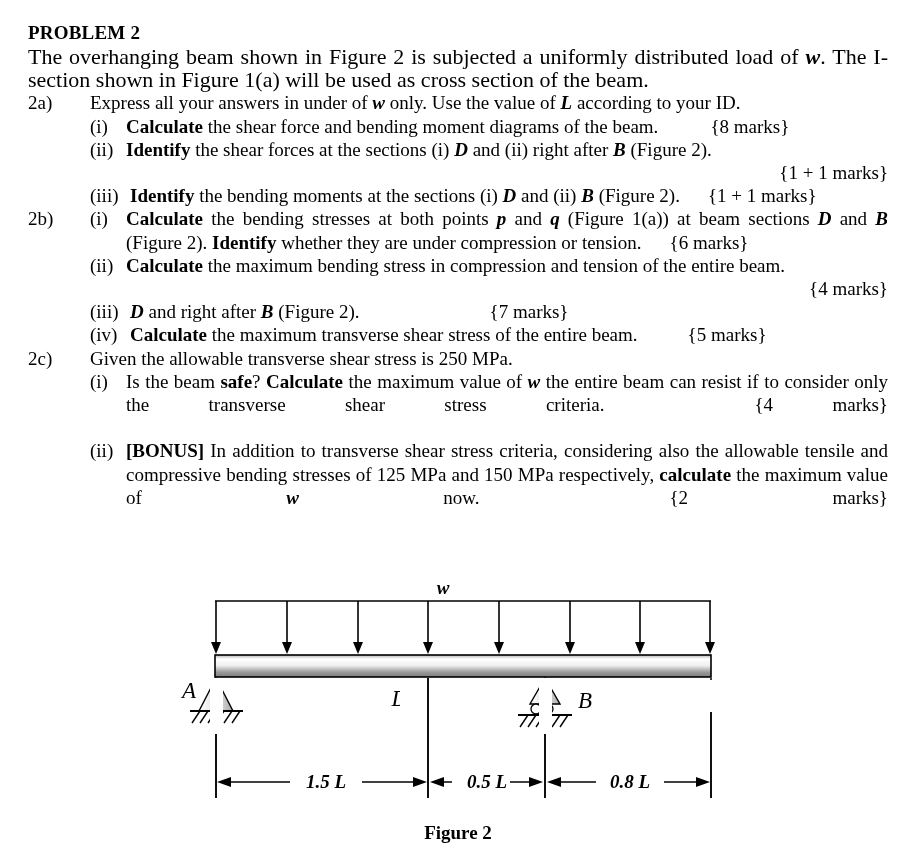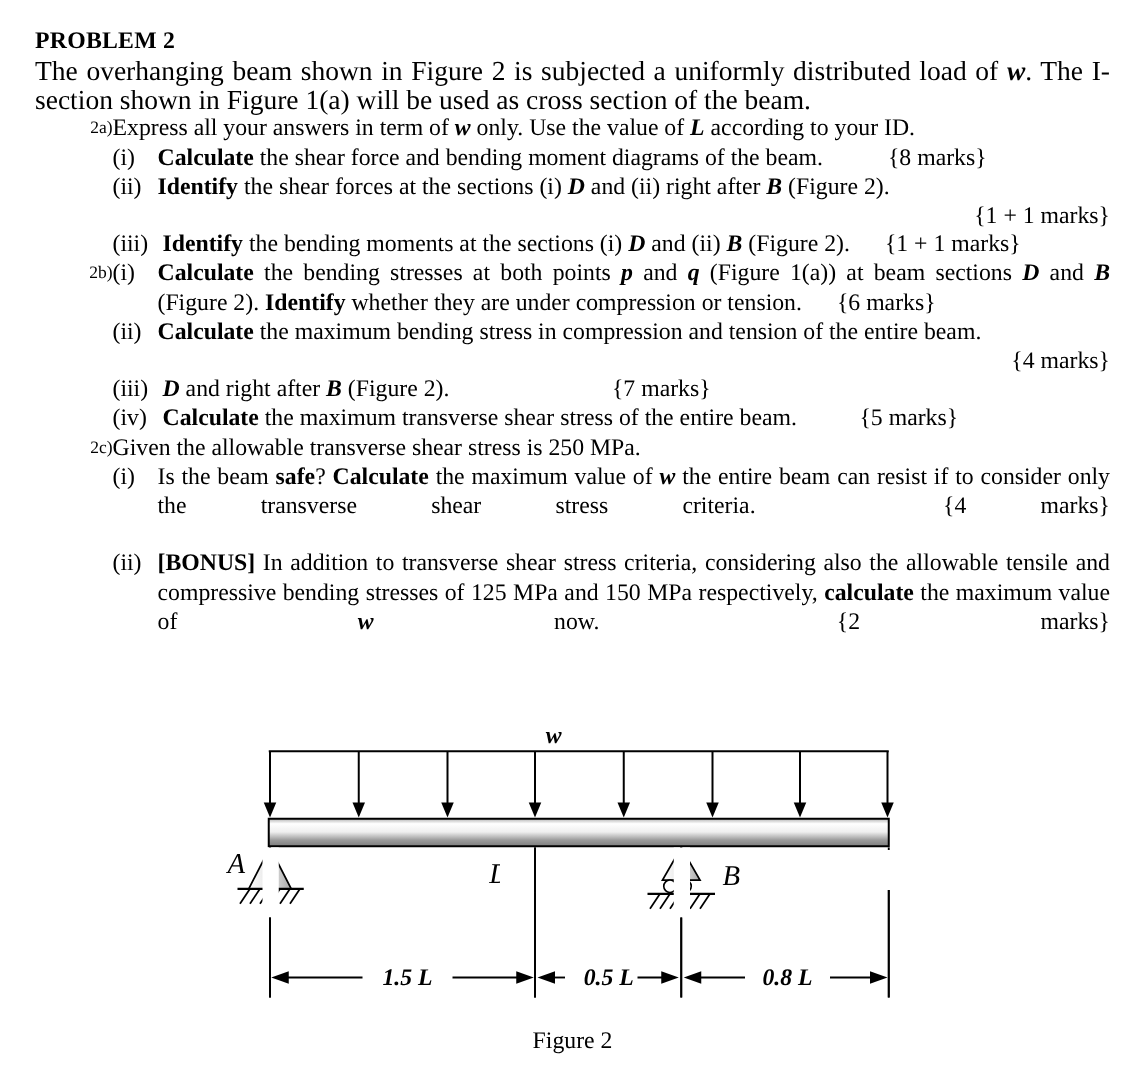--- a/index.html
+++ b/index.html
@@ -47,23 +47,22 @@
   
   .row {
     display: flex;
     align-items: flex-start;
     font-size: 19px;
     line-height: 23.2px;
   }
   .lbl {
     flex: 0 0 auto;
     width: 62px;
-    font-size: 14px;
+    font-size: 19px;
     line-height: 23.2px;
-    text-align: right;
   }
   .body-col {
     flex: 1 1 auto;
     min-width: 0;
   }
 
   
   .rrow {
     display: flex;
     align-items: flex-start;
@@ -109,40 +108,40 @@
     top: 568px;
     width: 916px;
     height: 300px;
   }
   .fig-caption {
     position: absolute;
     left: 0;
     top: 822px;
     width: 916px;
     text-align: center;
-    font-weight: normal;
+    font-weight: bold;
     font-size: 19px;
   }
   svg { display: block; }
 </style>
 </head>
 <body>
 
 <div class="page">
 
   <div class="content">
 
     <div class="heading">PROBLEM 2</div>
 
     <p class="para"><span>The overhanging beam shown in Figure 2 is subjected a uniformly distributed load of </span><span class="bi">w</span><span>. The I-section shown in Figure 1(a) will be used as cross section of the beam.</span></p>
 
     <div class="row">
       <div class="lbl">2a)</div>
       <div class="body-col">
-        <div><span>Express all your answers in term of </span><span class="bi">w</span><span> only. Use the value of </span><span class="bi">L</span><span> according to your ID.</span></div>
+        <div><span>Express all your answers in under of </span><span class="bi">w</span><span> only. Use the value of </span><span class="bi">L</span><span> according to your ID.</span></div>
 
         <div class="rrow">
           <div class="rlbl">(i)</div>
           <div class="rbody">
             <div><b>Calculate</b><span> the shear force and bending moment diagrams of the beam.</span><span style="display:inline-block;width:52px"></span><span class="marks-inline">{8 marks}</span></div>
           </div>
         </div>
 
         <div class="rrow">
           <div class="rlbl">(ii)</div>

